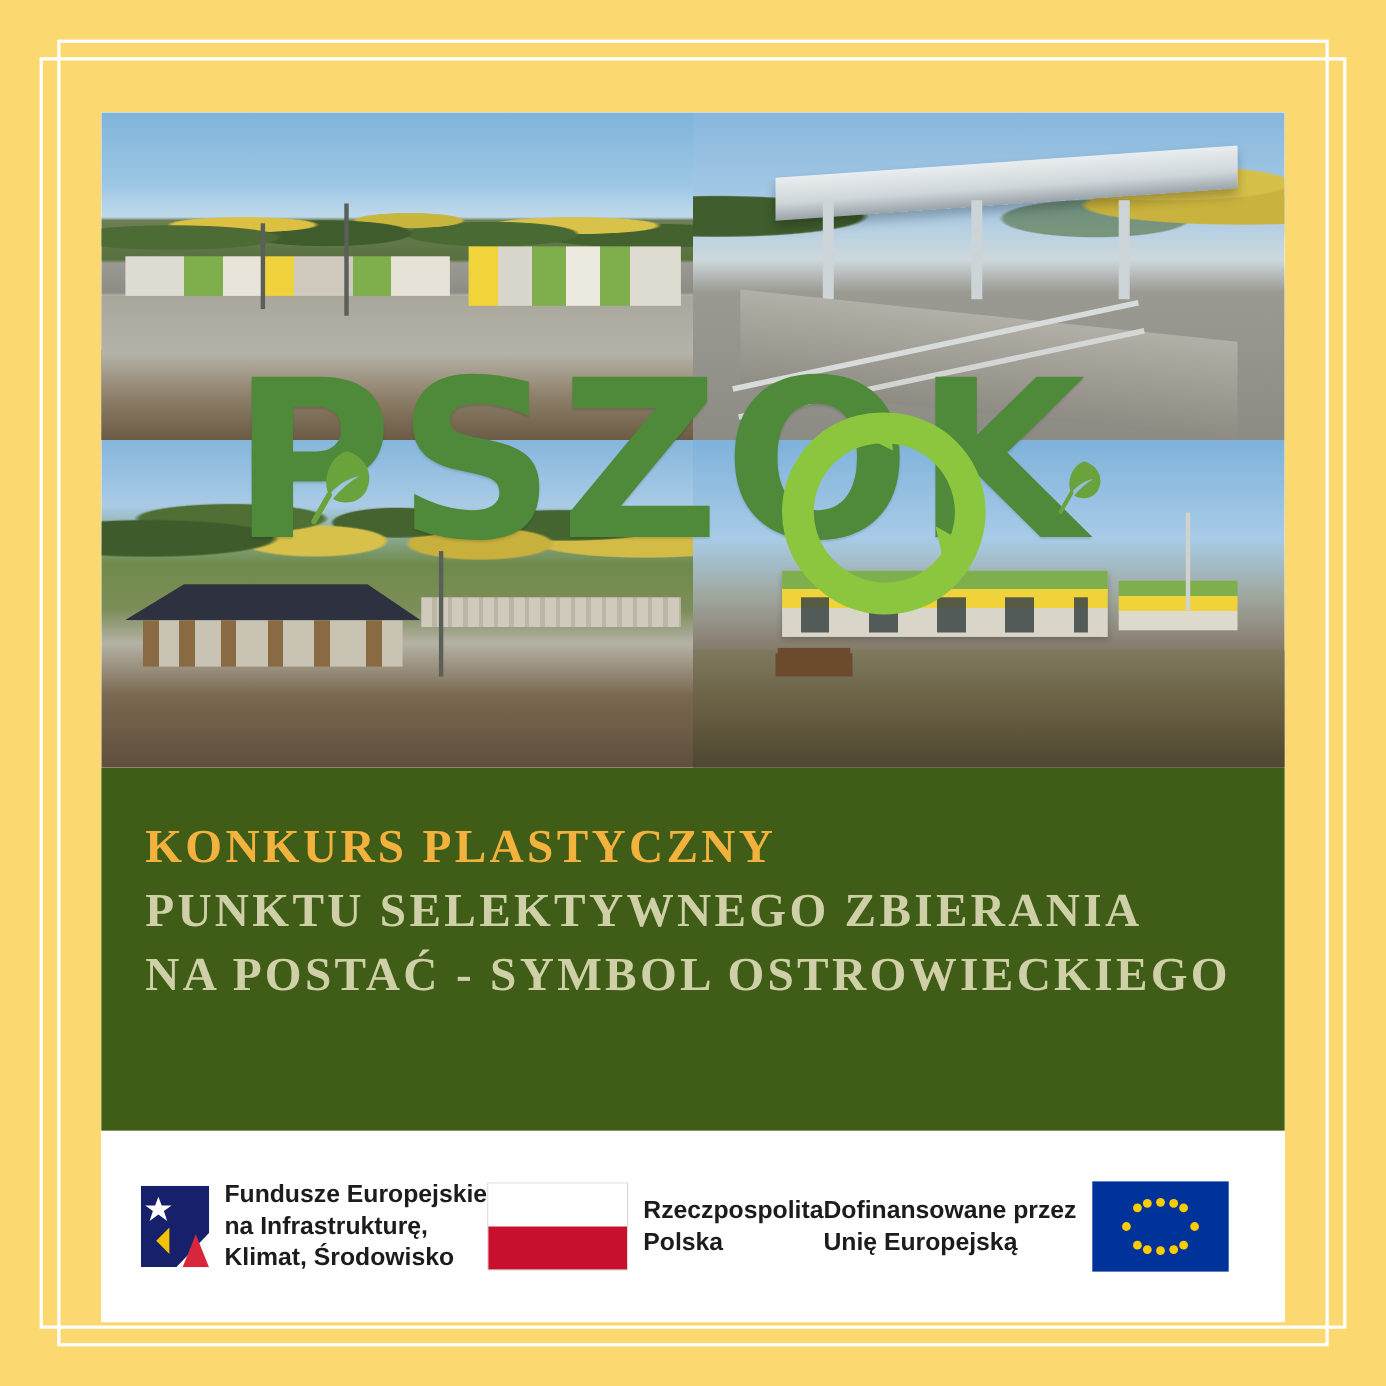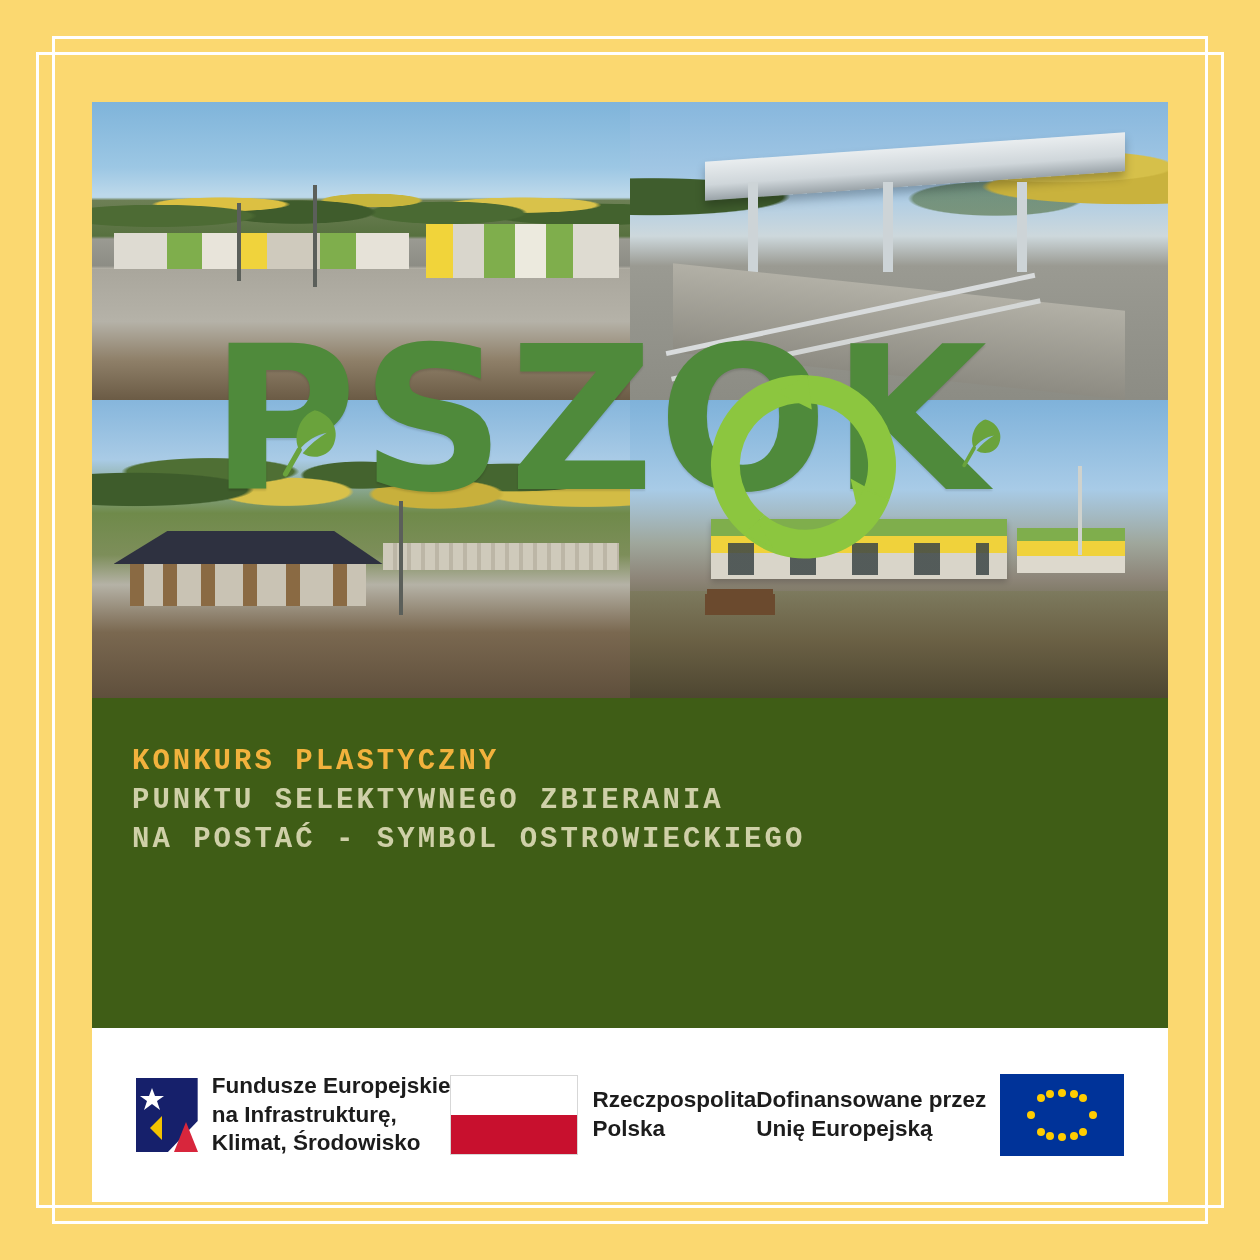--- a/index.html
+++ b/index.html
@@ -326,40 +326,40 @@
   }
 
   
   .title-block {
     background: #3f5d16;
     padding: 44px 40px 40px 40px;
     box-sizing: border-box;
     height: 330px;
   }
   .title-line {
-    font-family: Liberation Mono, monospace;
+    font-family: Liberation Serif, serif;
     font-weight: 700;
-    font-size: 29px;
+    font-size: 43px;
     letter-spacing: 3px;
     line-height: 1.35;
     color: #cfd0a8;
     text-transform: uppercase;
     white-space: nowrap;
   }
   .title-line.accent {
     color: #f2b23d;
   }
 
   
   .logo-bar {
     height: 174px;
     background: #ffffff;
     display: flex;
     align-items: center;
-    justify-content: center;
+    justify-content: flex-start;
     padding: 0 36px;
     box-sizing: border-box;
   }
   .logo-group {
     display: flex;
     align-items: center;
     gap: 14px;
   }
   .logo-caption {
     font-family: "Liberation Sans", sans-serif;

